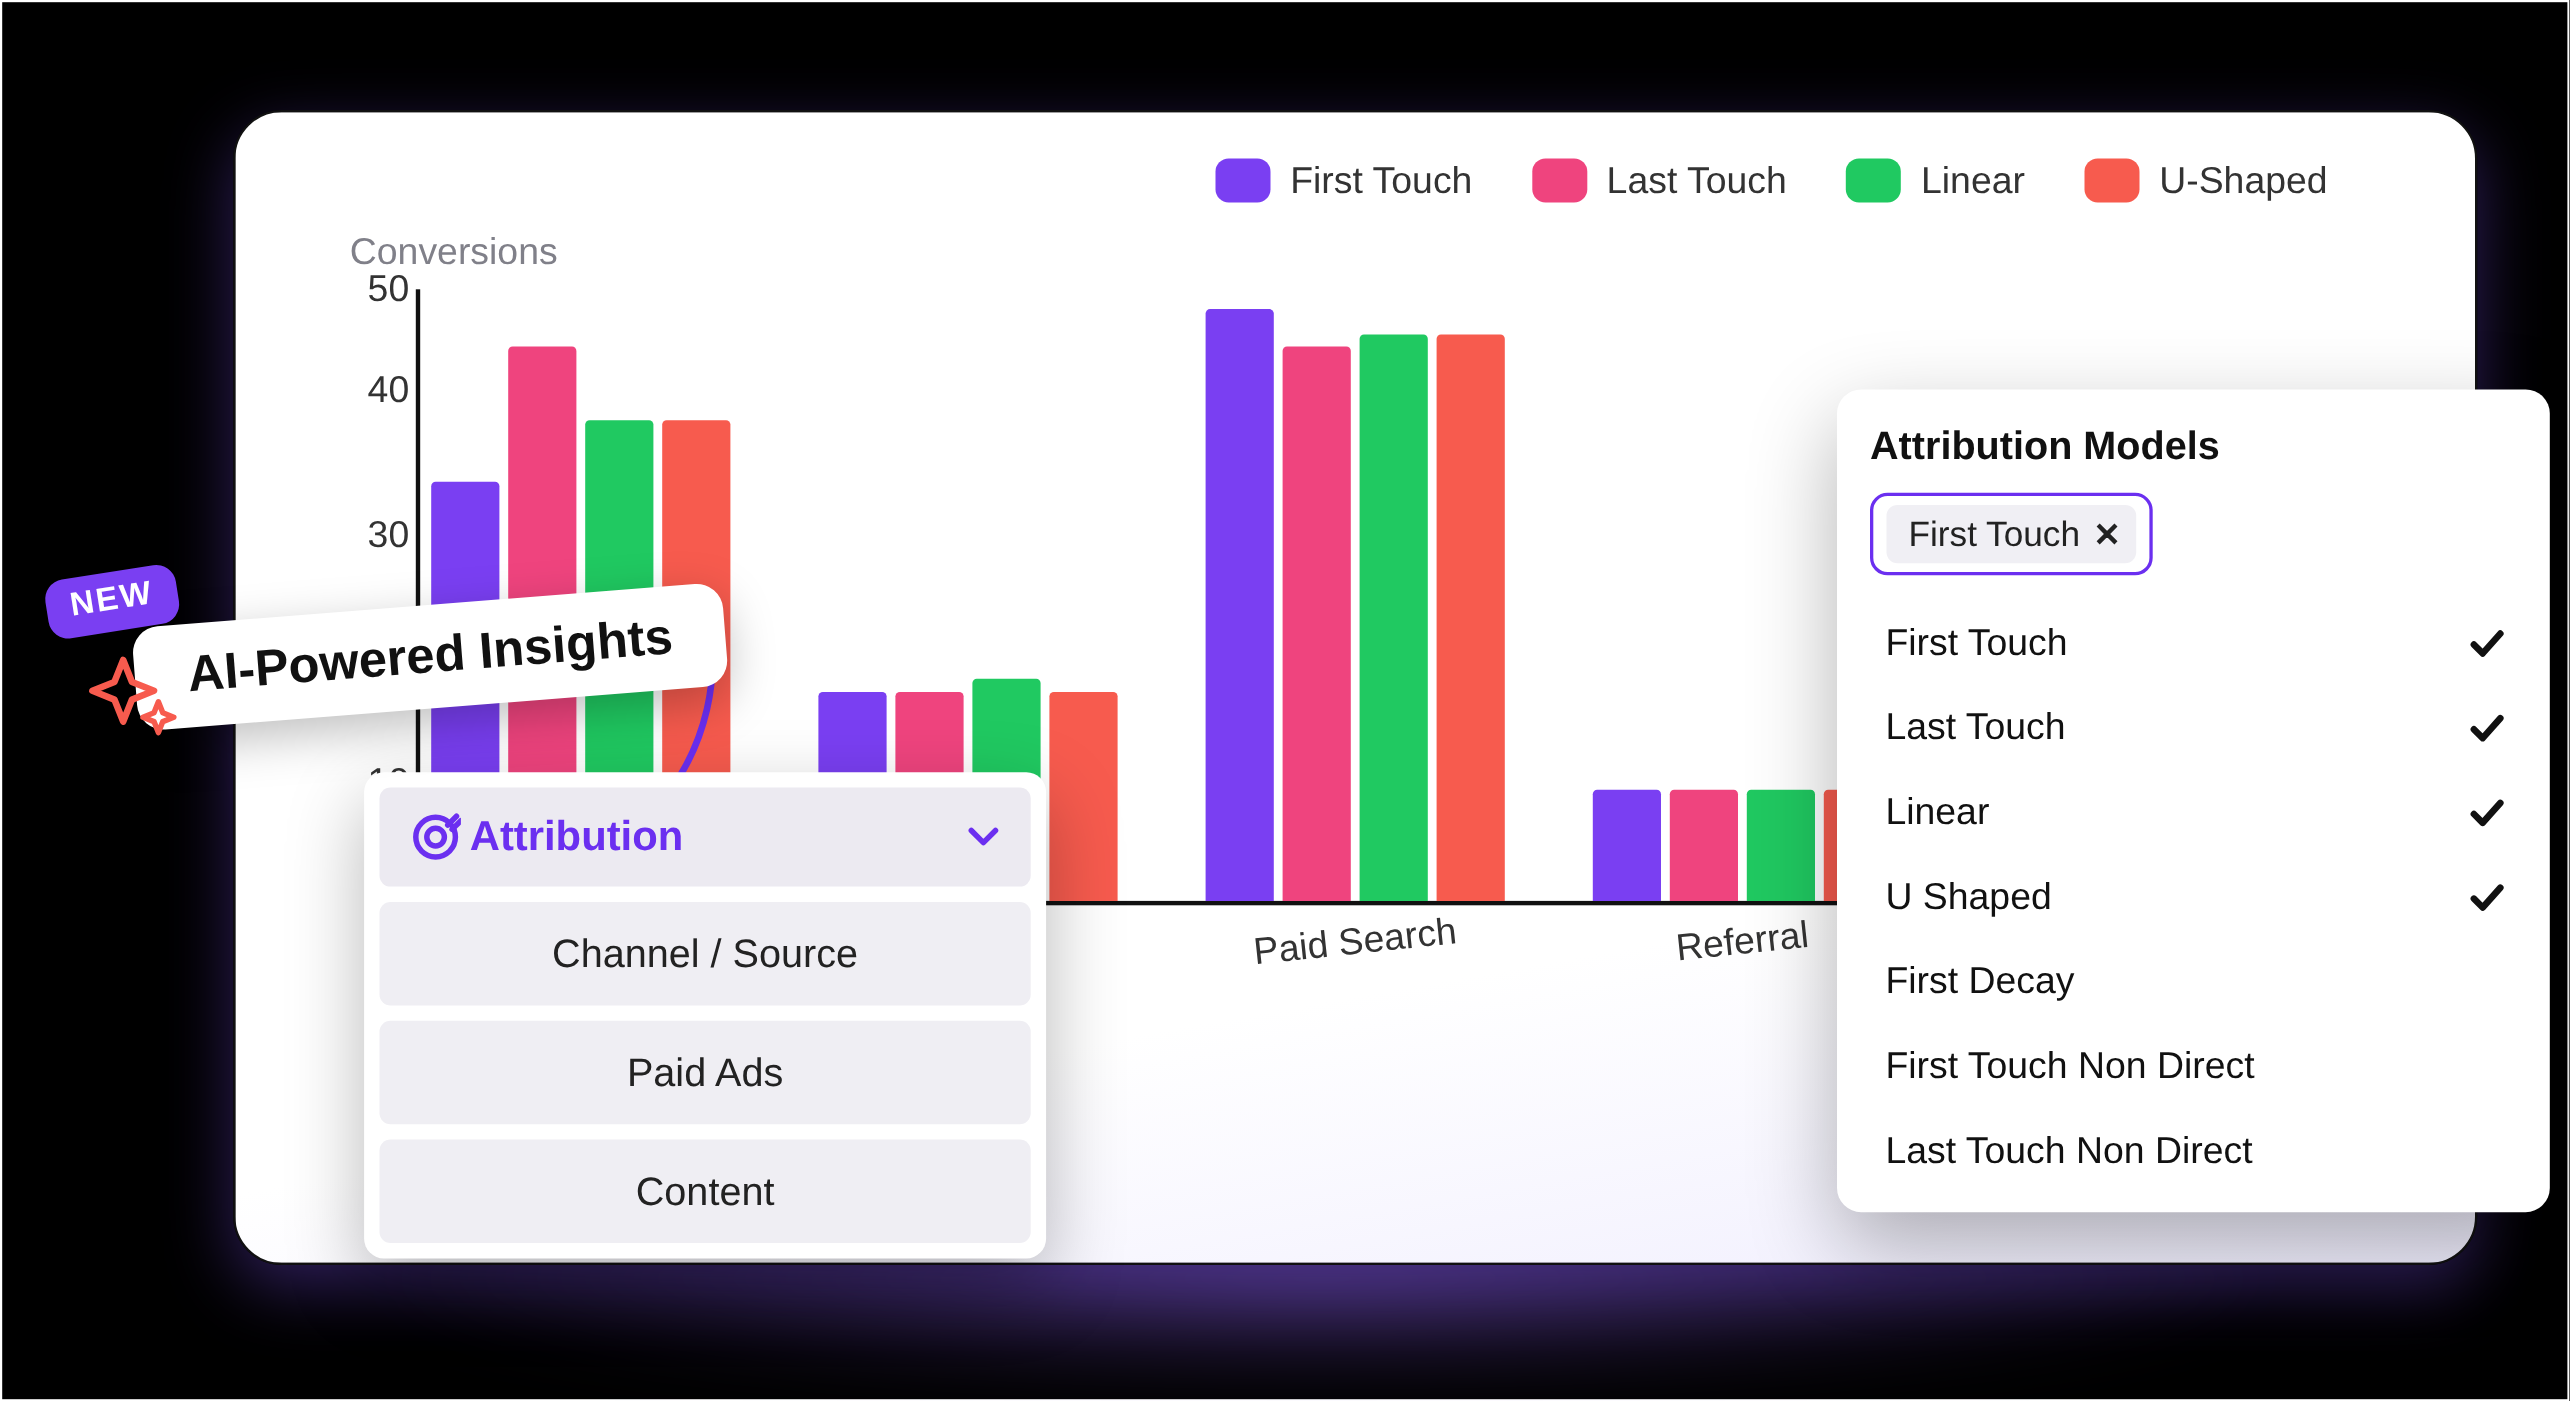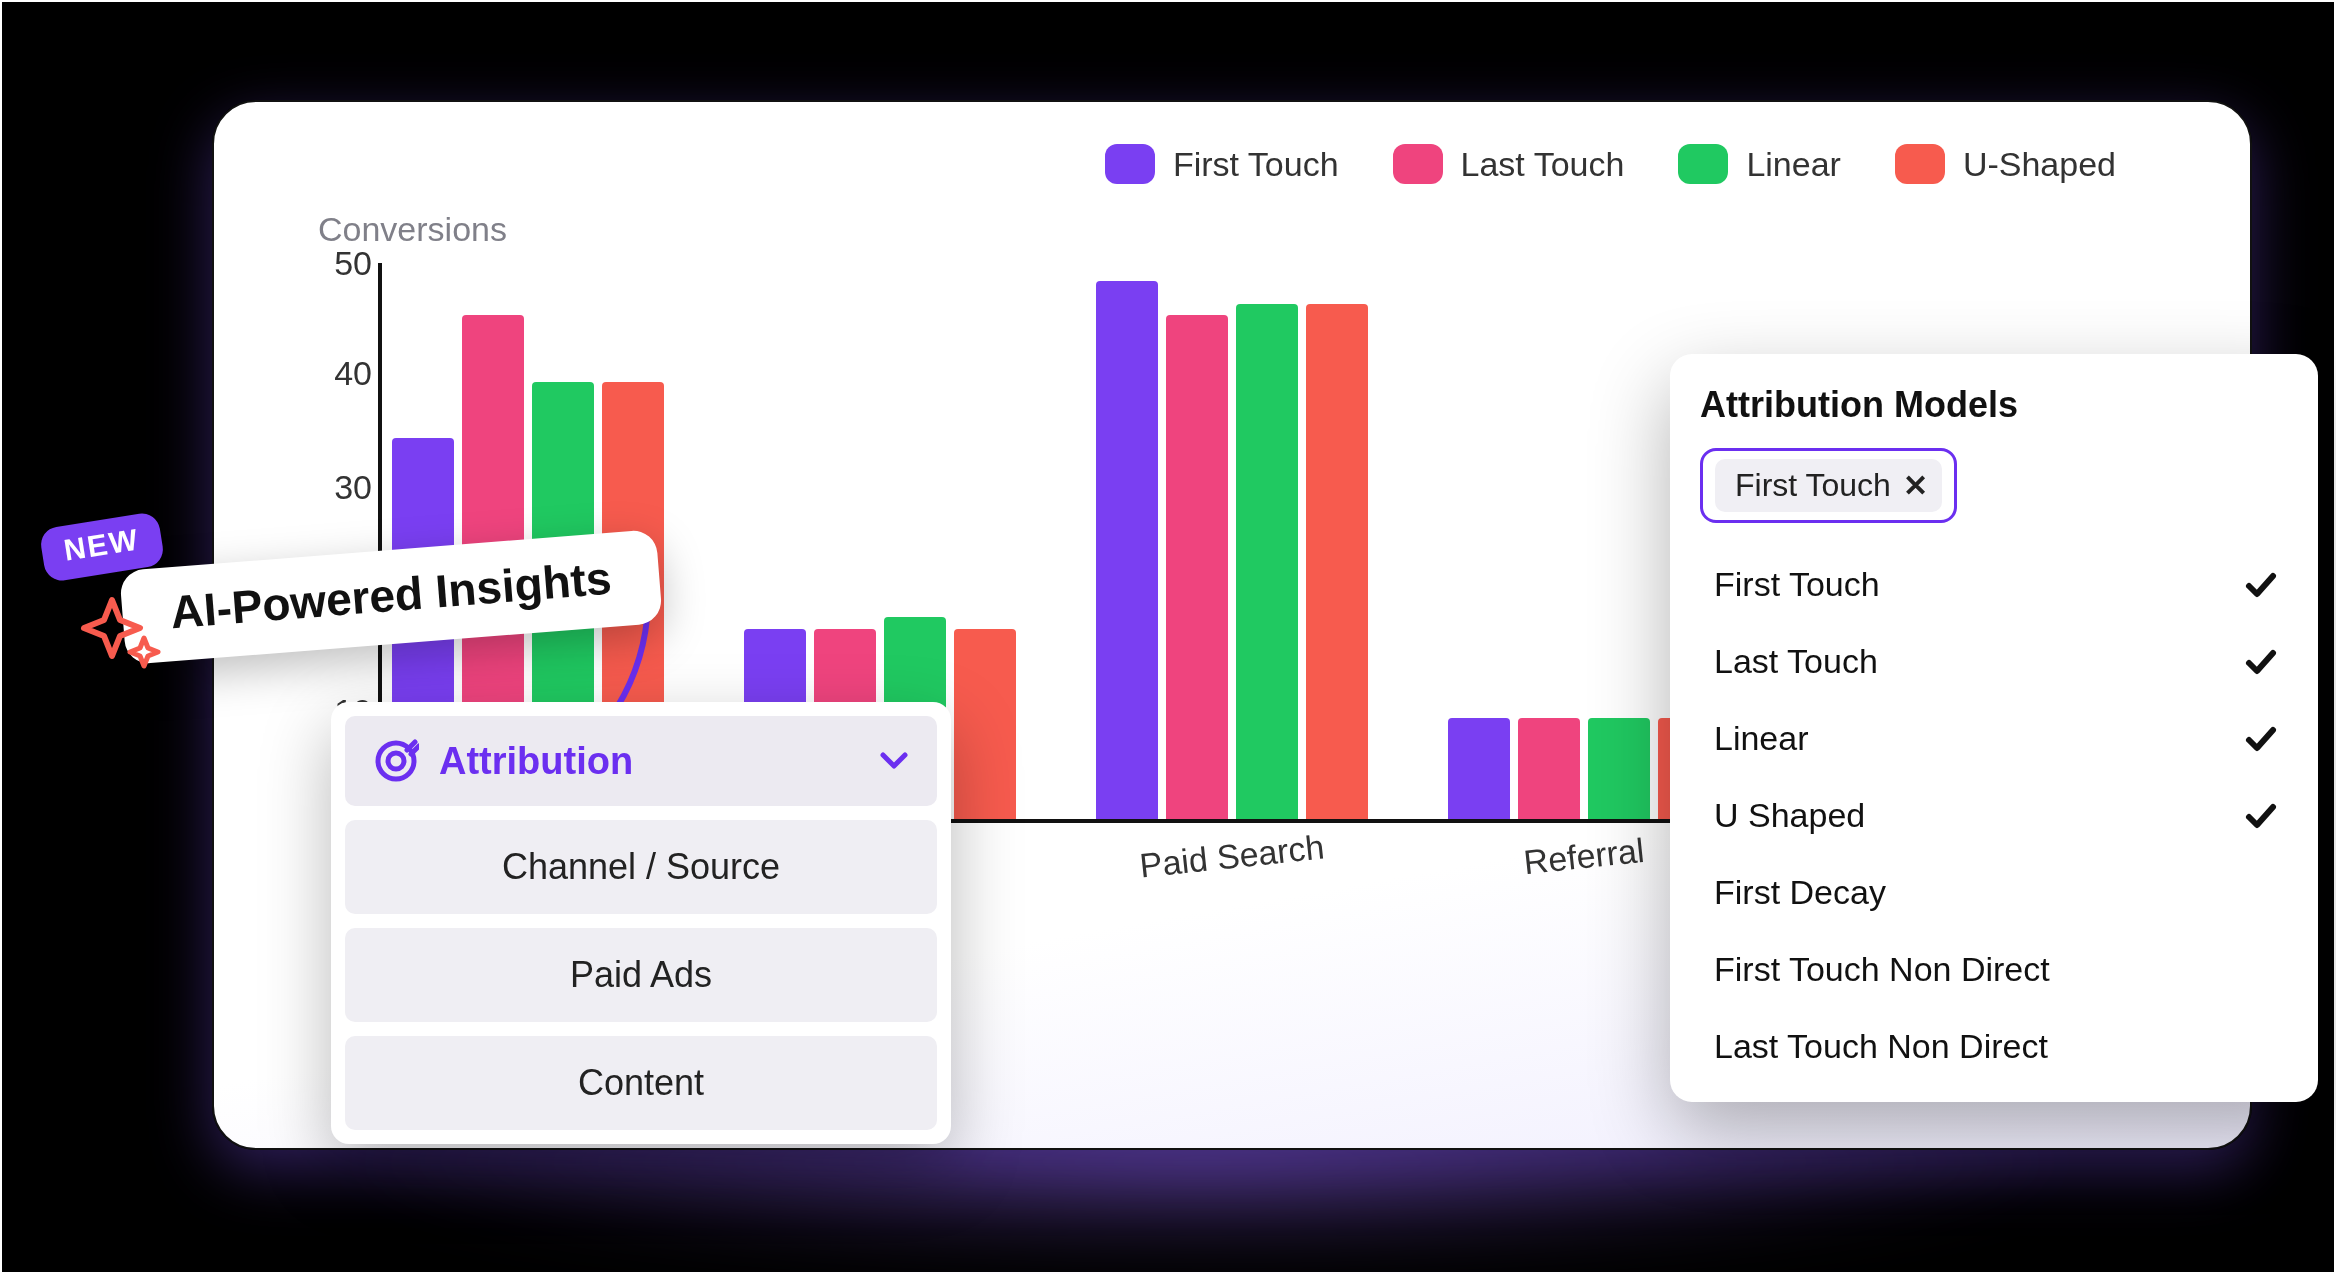--- a/index.html
+++ b/index.html
@@ -94,21 +94,21 @@
     background:#fff;
     border-radius:18px;
     box-shadow:0 26px 70px rgba(0,0,0,0.28);
     padding:14px;
     display:flex; flex-direction:column; gap:14px;
     z-index:3;
   }
   .attr-header {
     background:#eceaf1;
     border-radius:10px;
-    display:flex; align-items:center; gap:20px;
+    display:flex; align-items:center; gap:8px;
     padding:22px 28px;
     color:#6b2ff0;
     font-size:38px;
     font-weight:700;
     justify-content:flex-start;
     position:relative;
   }
   .attr-header .chev { position:absolute; right:28px; }
   .attr-item {
     background:#efeef3;
@@ -190,21 +190,21 @@
       </div>
 
     <div class="ylabel">Conversions</div>
 
     <div class="chart">
       <div class="ticks">
           <div class="tick" style="bottom: 0px; transform: translateY(50%);">0</div>
           <div class="tick" style="bottom: 112px; transform: translateY(50%);">10</div>
           <div class="tick" style="bottom: 224px; transform: translateY(50%);">20</div>
           <div class="tick" style="bottom: 336px; transform: translateY(50%);">30</div>
-          <div class="tick" style="bottom: 450px; transform: translateY(50%);">40</div>
+          <div class="tick" style="bottom: 468px; transform: translateY(50%);">40</div>
           <div class="tick" style="bottom: 560px; transform: translateY(50%);">50</div>
         </div>
       <div class="axis-y"></div>
       <div class="axis-x"></div>
       <div class="groups">
           <div class="group">
             <div class="bar" style="background: rgb(122, 63, 242); height: 380.8px;"></div>
             <div class="bar" style="background: rgb(239, 68, 126); height: 504px;"></div>
             <div class="bar" style="background: rgb(32, 201, 97); height: 436.8px;"></div>
             <div class="bar" style="background: rgb(247, 91, 78); height: 436.8px;"></div>

